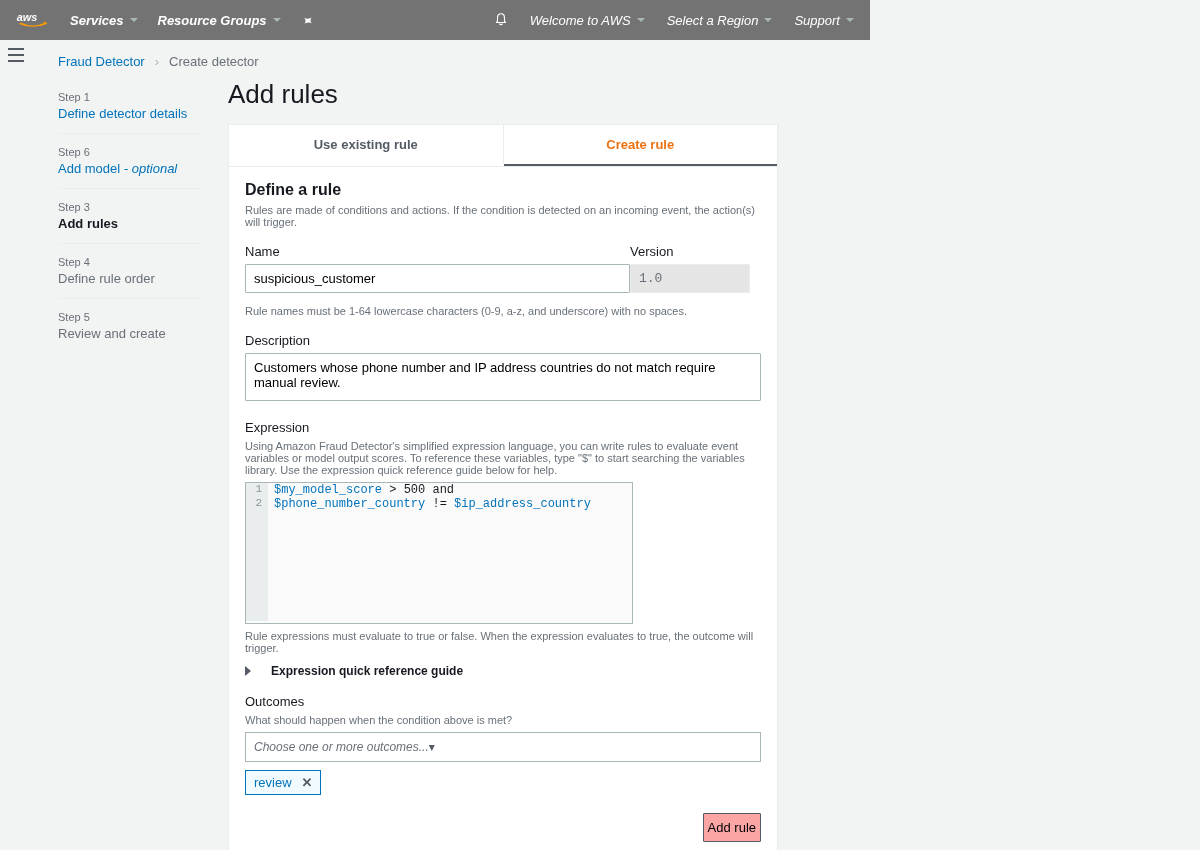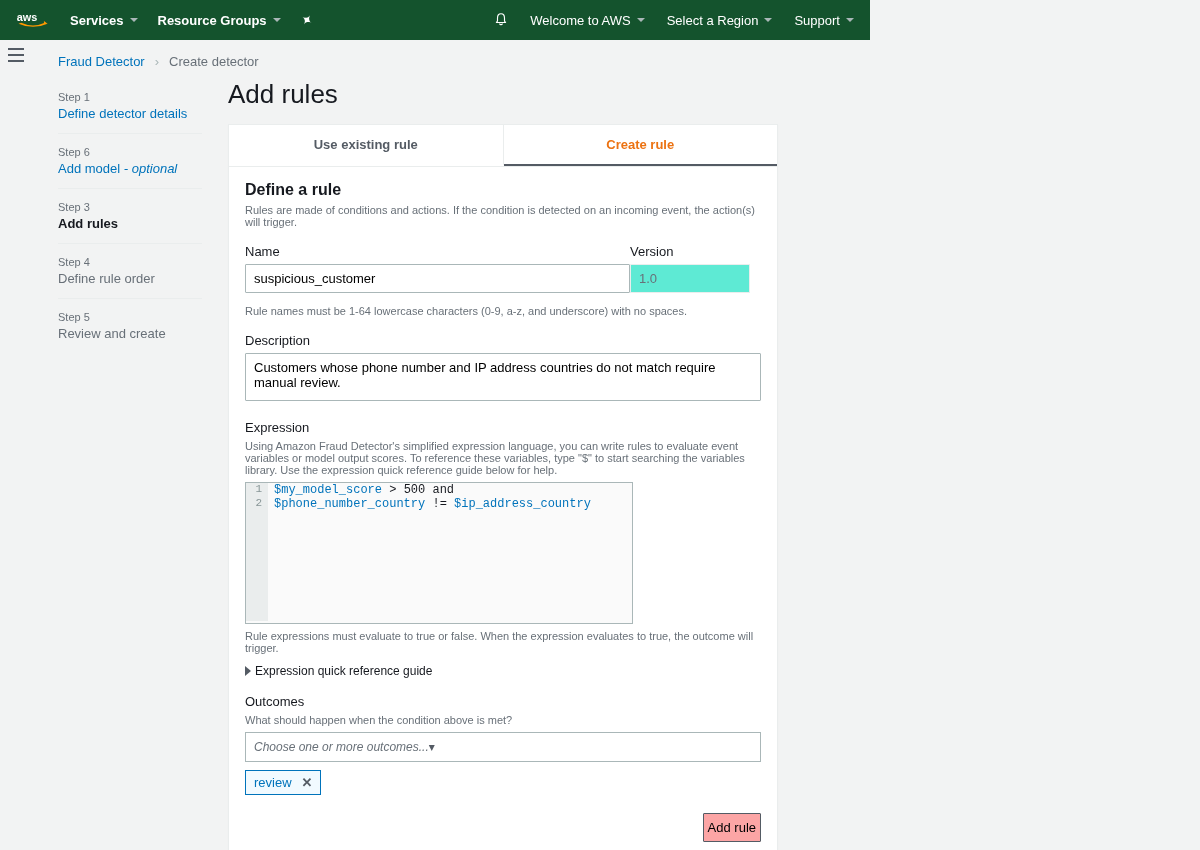--- a/index.html
+++ b/index.html
@@ -1,17 +1,17 @@
 <!DOCTYPE html>
 <html><head>
 <meta charset="utf-8">
 <style>
 * { box-sizing: border-box; margin: 0; padding: 0; }
 body { font-family: "Amazon Ember", "Helvetica Neue", Arial, sans-serif; font-size: 13px; color: #16191f; background: #f2f3f3; }
-.top-nav { background: #14532d; height: 40px; display: flex; align-items: center; padding: 0 16px; color: #fff; position: relative; }
+.top-nav { background: #737373; height: 40px; display: flex; align-items: center; padding: 0 16px; color: #fff; position: relative; font-style: italic; }
 .top-nav .logo { margin-right: 20px; }
 .top-nav .logo svg { display: block; }
 .top-nav .nav-left { display: flex; align-items: center; gap: 20px; }
 .top-nav .nav-item { display: flex; align-items: center; gap: 6px; cursor: pointer; font-size: 13px; }
 .top-nav .nav-item.bold { font-weight: 700; }
 .caret-down { width: 0; height: 0; border-left: 4px solid transparent; border-right: 4px solid transparent; border-top: 4px solid #aab7b8; }
 .top-nav .nav-right { margin-left: auto; display: flex; align-items: center; gap: 22px; font-size: 12px; }
 .pin-icon { color: #fff; font-size: 14px; transform: rotate(35deg); }
 .bell-icon { width: 14px; height: 14px; }
 .hamburger-toggle { position: absolute; top: 48px; left: 8px; cursor: pointer; color: #545b64; }
@@ -34,34 +34,34 @@
 .tab { flex: 1; text-align: center; padding: 12px 0; font-size: 13px; font-weight: 700; cursor: pointer; color: #545b64; border-bottom: 2px solid transparent; }
 .tab.active { color: #ec7211; border-bottom-color: #545b64; }
 .tab:first-child { border-right: 1px solid #eaeded; }
 .panel-body { padding: 14px 16px 16px; }
 .section-heading { font-size: 16px; font-weight: 700; margin-bottom: 5px; }
 .section-desc { font-size: 11px; color: #687078; margin-bottom: 16px; }
 .form-row { display: flex; }
 .form-field { flex: 1; margin-bottom: 8px; }
 .form-label { font-size: 13px; font-weight: 400; color: #16191f; display: block; margin-bottom: 5px; }
 .text-input, .text-area, .select { width: 100%; border: 1px solid #aab7b8; padding: 6px 8px; font-size: 13px; font-family: inherit; border-radius: 1px; }
-.text-input.readonly { background: #5eead4; border-color: #eaeded; color: #687078; }
+.text-input.readonly { background: #e5e5e5; border-color: #eaeded; color: #687078; font-family: Liberation Mono, monospace; }
 .text-input.short { width: 120px; }
 .hint { font-size: 11px; color: #687078; margin-top: 4px; }
 .text-area { height: 48px; resize: none; }
 .code-editor { border: 1px solid #aab7b8; background: #fafafa; font-family: "Courier New", monospace; font-size: 12px; height: 142px; overflow: hidden; width: 388px; }
 .code-line { display: flex; }
 .code-line .gutter { width: 22px; text-align: right; padding-right: 6px; background: #eaeded; color: #879596; user-select: none; font-size: 11px; }
 .code-line .code { padding-left: 6px; white-space: pre; }
 .code-editor .fill { height: 110px; display: flex; }
 .code-editor .fill .gutter { width: 22px; background: #eaeded; }
 .tok-var { color: #0073bb; }
 .tok-num { color: #16191f; }
 .tok-kw { color: #16191f; }
-.expander { display: flex; align-items: center; gap: 4px; font-size: 12px; font-weight: 400; margin-top: 10px; cursor: pointer; }
+.expander { display: flex; align-items: center; gap: 20px; font-size: 12px; font-weight: 700; margin-top: 10px; cursor: pointer; }
 .expander .tri { width: 0; height: 0; border-top: 5px solid transparent; border-bottom: 5px solid transparent; border-left: 6px solid #545b64; }
 .select-wrap { position: relative; }
 .select-display { width: 100%; border: 1px solid #aab7b8; padding: 7px 8px; font-size: 12px; font-style: italic; color: #687078; cursor: pointer; display: flex; justify-content: flex-start; align-items: center; }
 .select-display .dd-caret { color: #545b64; font-style: normal; }
 .chip { display: inline-flex; align-items: center; gap: 10px; border: 1px solid #0073bb; background: #f1faff; color: #0073bb; padding: 4px 8px; font-size: 13px; margin-top: 8px; }
 .chip .x { cursor: pointer; color: #545b64; font-weight: 700; }
 .btn { border: 1px solid #545b64; background: #fca5a5; padding: 6px 4px; font-size: 13px; cursor: pointer; border-radius: 1px; }
 .field-block { margin-top: 16px; }
 .viewport { width: 870px; background: #f2f3f3; }
 .add-rule-row { display: flex; justify-content: flex-end; margin-top: 18px; }

